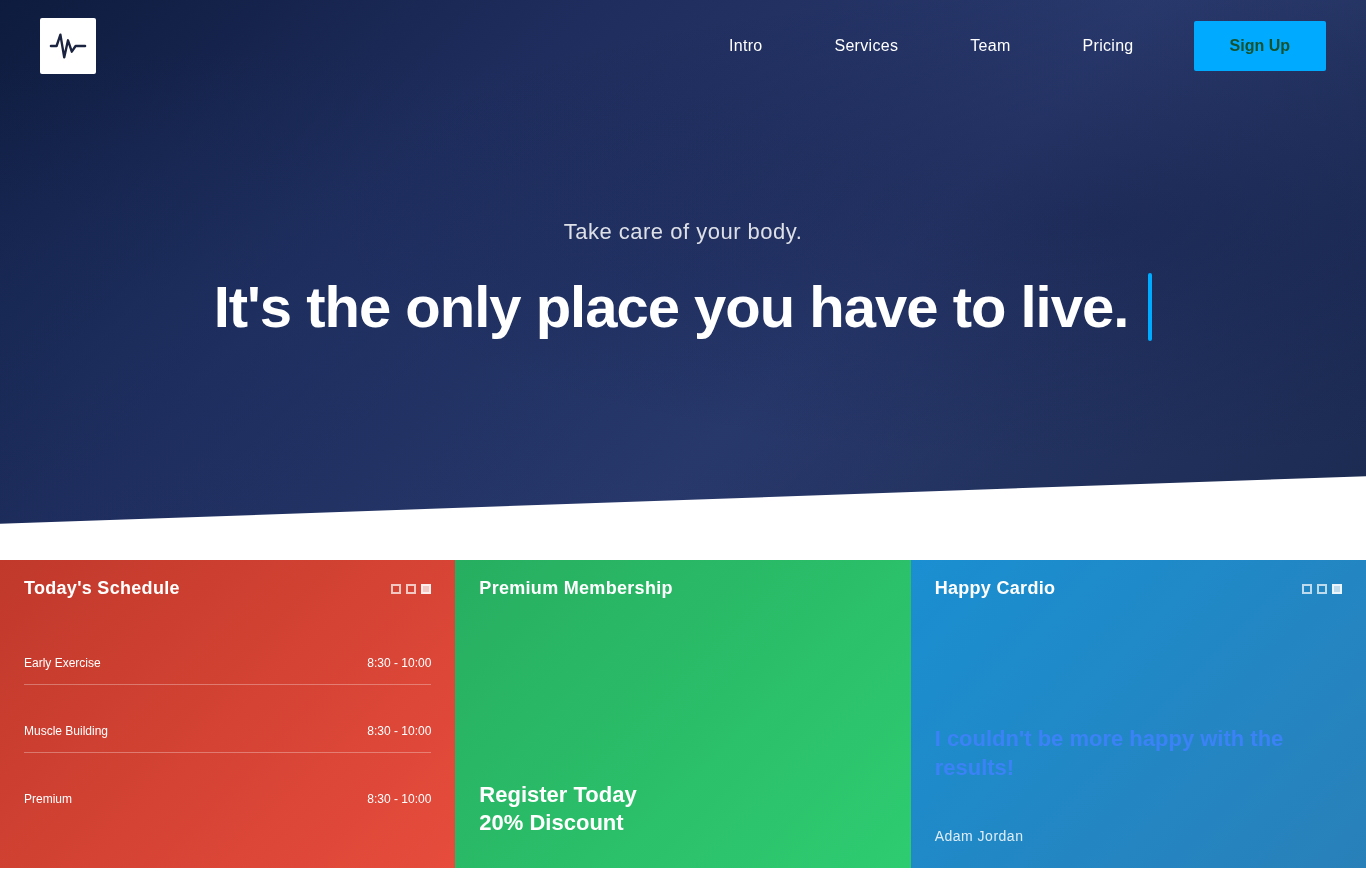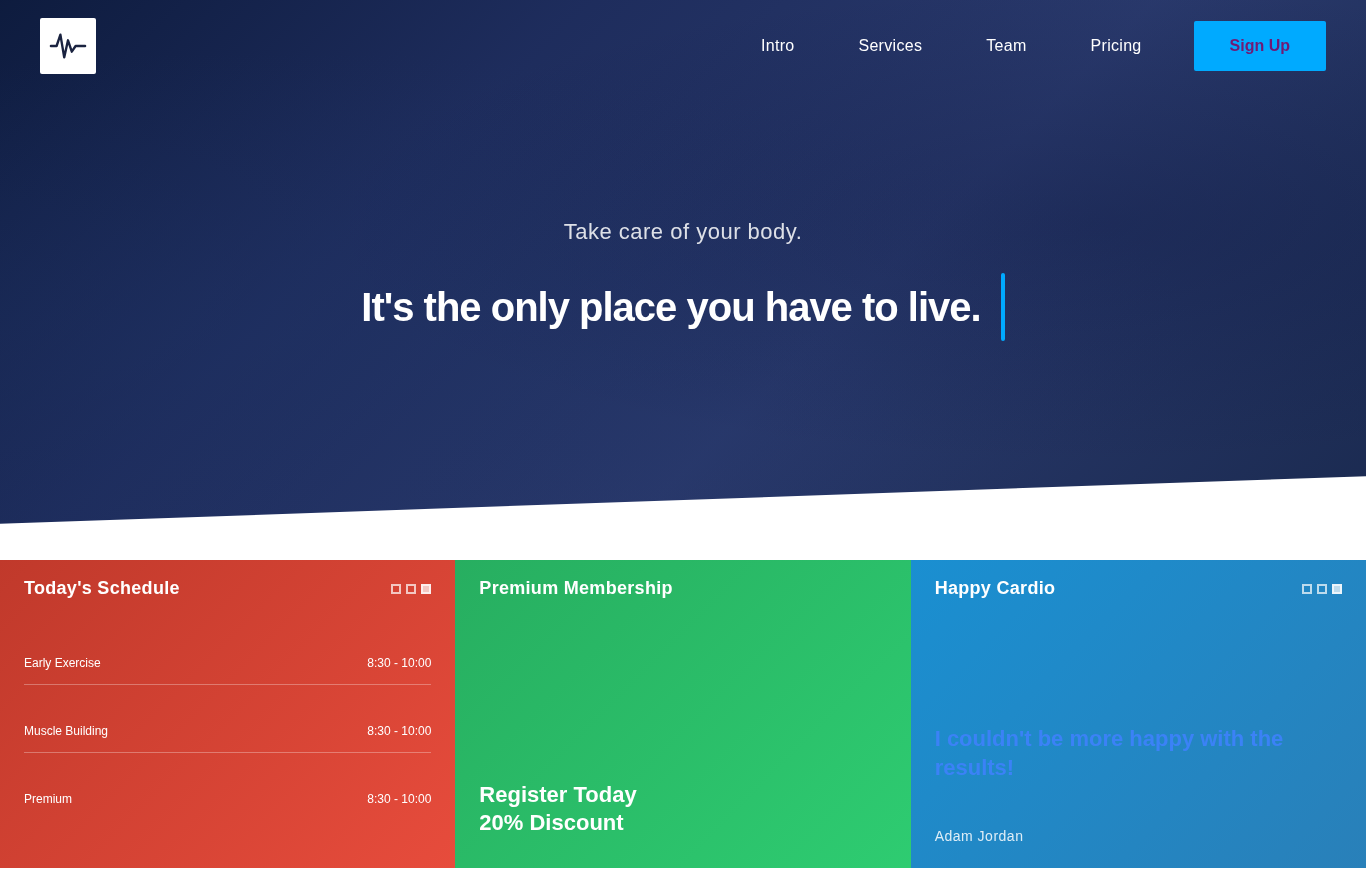--- a/index.html
+++ b/index.html
@@ -19,33 +19,33 @@
     .nav-logo {
       background: #fff;
       width: 56px; height: 56px;
       display: flex; align-items: center; justify-content: center;
       border-radius: 2px;
     }
     .nav-logo svg { width: 38px; height: 38px; }
     .nav-links {
       display: flex;
       align-items: center;
-      gap: 8px;
+      gap: 16px;
     }
     .nav-link {
       color: #fff;
       text-decoration: none;
       font-size: 16px;
       padding: 12px 28px;
       letter-spacing: 0.3px;
       cursor: pointer;
     }
     .nav-signup {
       background: #00aaff;
-      color: #701a75;
+      color: #14532d;
       border: none;
       padding: 16px 36px;
       font-size: 16px;
       font-weight: 600;
       cursor: pointer;
       border-radius: 2px;
       margin-left: 16px;
     }
 
     
@@ -80,21 +80,21 @@
       color: #fff;
     }
     .hero-subtitle {
       font-size: 22px;
       font-weight: 300;
       color: rgba(255,255,255,0.85);
       margin-bottom: 28px;
       letter-spacing: 0.5px;
     }
     .hero-title {
-      font-size: 40px;
+      font-size: 58px;
       font-weight: 800;
       color: #fff;
       letter-spacing: -1px;
       line-height: 1.1;
       display: flex;
       align-items: center;
       gap: 20px;
     }
     .hero-cursor {
       display: inline-block;

